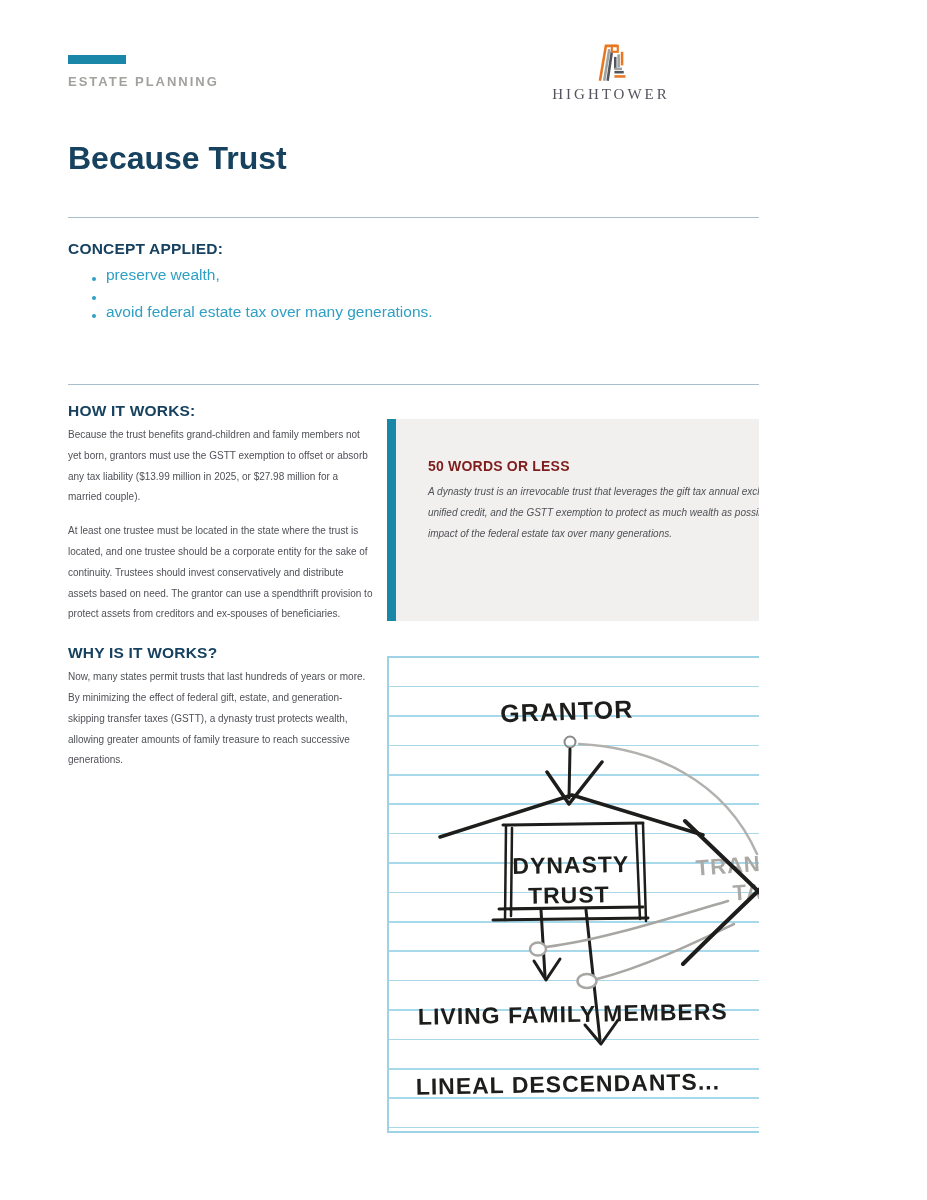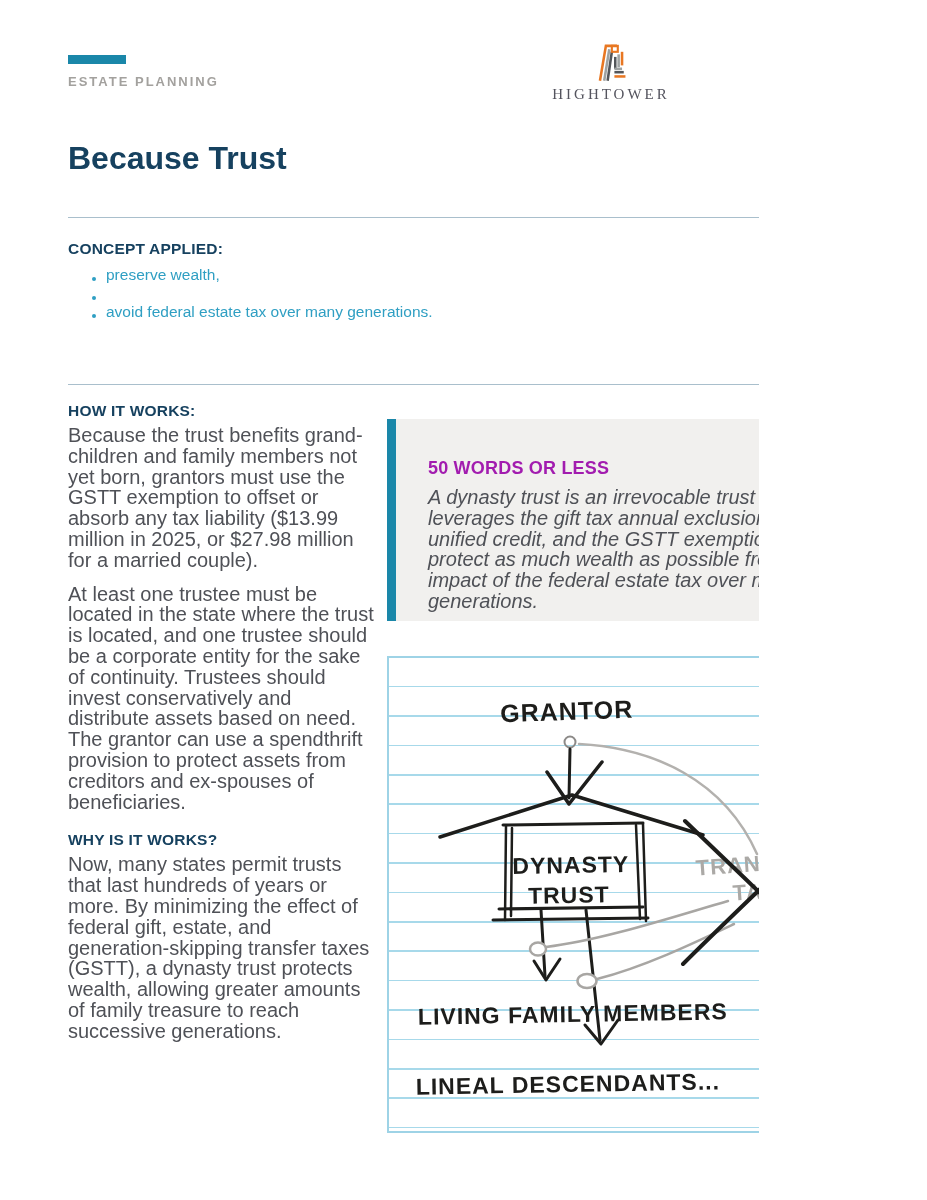--- a/index.html
+++ b/index.html
@@ -23,28 +23,28 @@
   
   .concept    { position:absolute; left:68px; top:240px; width:795px; }
   .sec-head   { font-size:15.5px; font-weight:bold; color:#16415F; letter-spacing:.2px; }
   .concept .sec-head { margin-bottom:1px; }
   .teal-text  { color:#2F9FC3; font-size:15.5px; line-height:21.5px; }
   .bullets    { margin-top:6px; }
   .bullet-row { display:flex; align-items:center; margin:0 0 1px 24px; }
   .bullet-dot { width:4px; height:4px; border-radius:50%; background:#2F9FC3; margin:9px 10px 0 0; flex:none; }
   
   .left-col   { position:absolute; left:68px; top:402px; width:306px; }
-  .body-text  { font-size:20px; line-height:20.8px; color:#4F5157; }
+  .body-text  { font-size:10px; line-height:20.8px; color:#4F5157; }
   .left-col .sec-head { margin-bottom:5px; }
   .left-col p { margin-bottom:13px; }
   .left-col .sec-head.second { margin-top:19px; }
   
   .infobox    { position:absolute; left:387px; top:419px; width:471px; height:202px;
                 background:#F1F0EE; border-left:9px solid #1A87A9; padding:39px 24px 0 32px; }
-  .infobox h2 { font-size:18px; font-weight:bold; color:#a21caf; margin-bottom:8px; letter-spacing:.2px; }
+  .infobox h2 { font-size:14px; font-weight:bold; color:#7f1d1d; margin-bottom:8px; letter-spacing:.2px; }
   .infobox p  { width:406px;font-style:italic; }
   
   .paper {
     position:absolute; left:387px; top:656px; width:471px; height:477px;
     border:2px solid #9ED3E6; background:
       repeating-linear-gradient(to bottom, #ffffff 0px, #ffffff 27.8px, #A7D9EA 27.8px, #A7D9EA 29.4px);
   }
   .paper svg { position:absolute; inset:0; width:100%; height:100%; }
   .hand  { font-family:"Liberation Sans", sans-serif; font-weight:bold; letter-spacing:1px; }
 </style>

